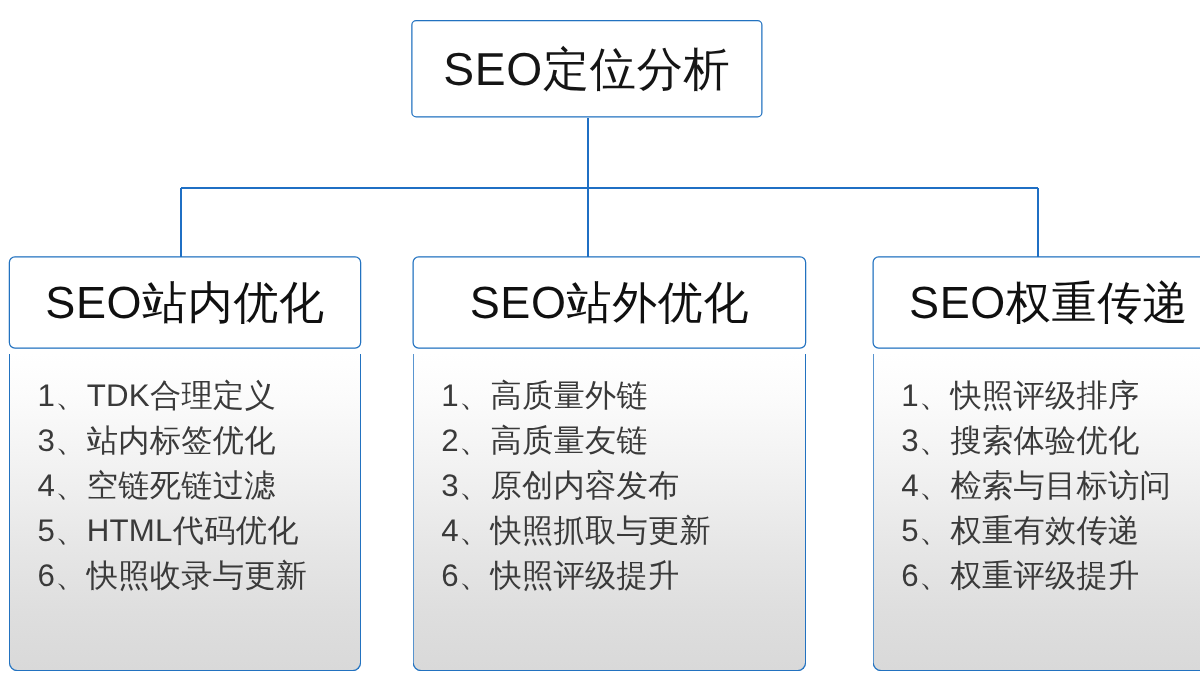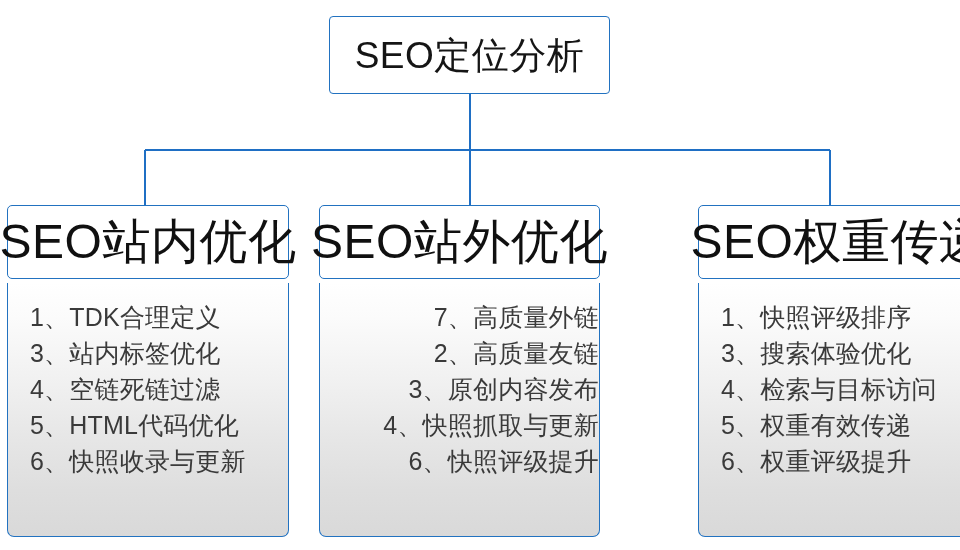--- a/index.html
+++ b/index.html
@@ -53,36 +53,36 @@
     letter-spacing: 0.5px;
     white-space: nowrap;
   }
 
   
   .branch {
     position: absolute;
     top: 205px;
   }
   .branch-1 { left: 7px;   width: 282px; }
-  .branch-2 { left: 319px; width: 281px; text-align: right; }
+  .branch-2 { left: 330px; width: 315px; }
   .branch-3 { left: 672px; width: 282px; margin-left: 26px; }
 
   .branch-header {
     box-sizing: border-box;
     width: 100%;
     height: 74px;
     border: 1.6px solid #2272c0;
     border-radius: 5px;
     background: #ffffff;
     display: flex;
     align-items: center;
     justify-content: center;
   }
   .branch-header .branch-title {
-    font-size: 48px;
+    font-size: 36px;
     line-height: 1;
     color: #101010;
     white-space: nowrap;
     letter-spacing: 0.5px;
   }
 
   .branch-body {
     box-sizing: border-box;
     width: 100%;
     height: 254px;
@@ -150,21 +150,21 @@
       </ul>
     </div>
   </div>
 
   <div class="branch branch-2">
     <div class="branch-header">
       <span class="branch-title">SEO站外优化</span>
     </div>
     <div class="branch-body">
       <ul class="branch-list">
-        <li>7、高质量外链</li>
+        <li>1、高质量外链</li>
         <li>2、高质量友链</li>
         <li>3、原创内容发布</li>
         <li>4、快照抓取与更新</li>
         <li>6、快照评级提升</li>
       </ul>
     </div>
   </div>
 
   <div class="branch branch-3">
     <div class="branch-header">

